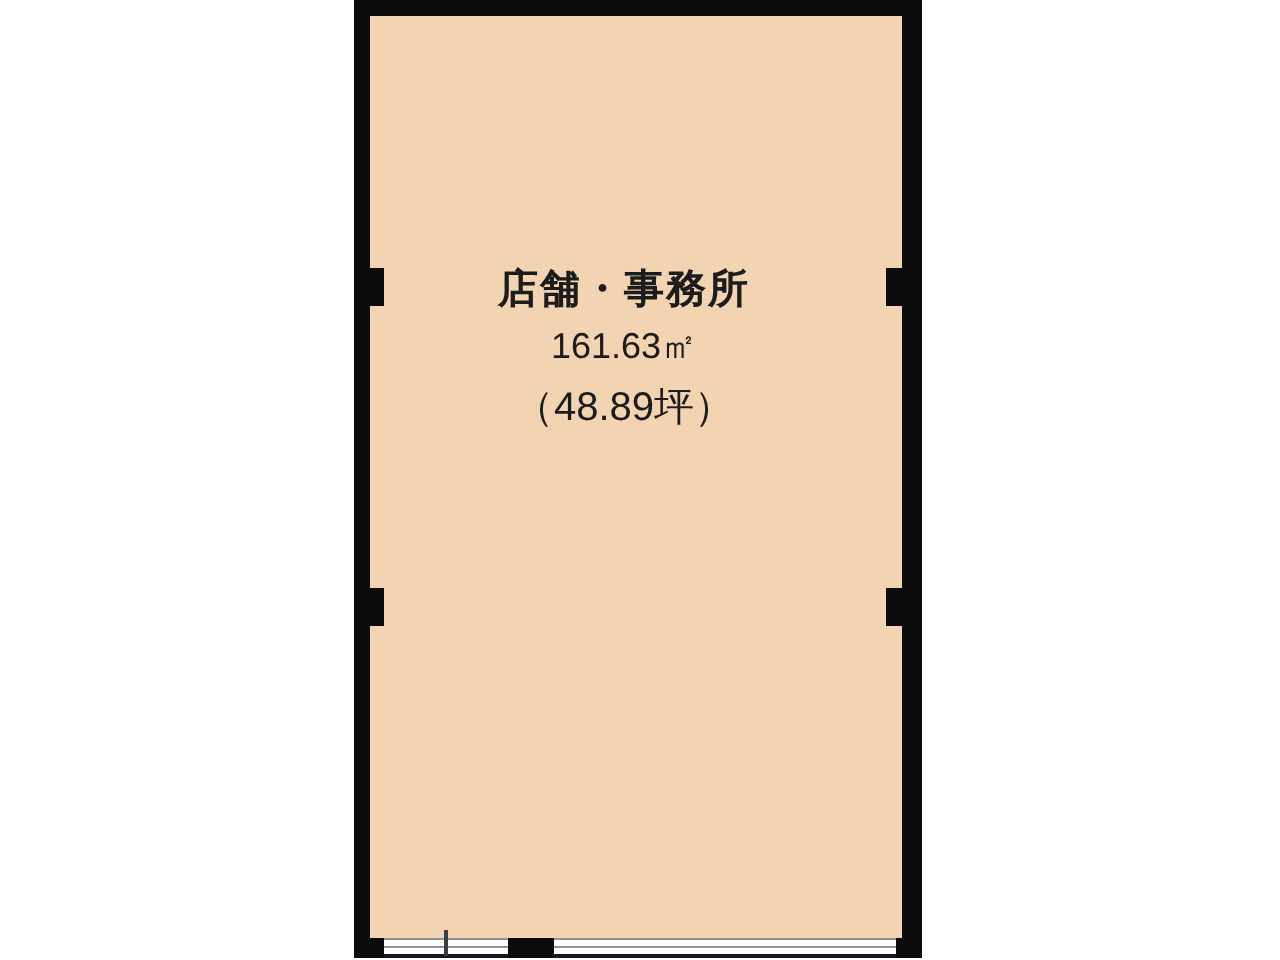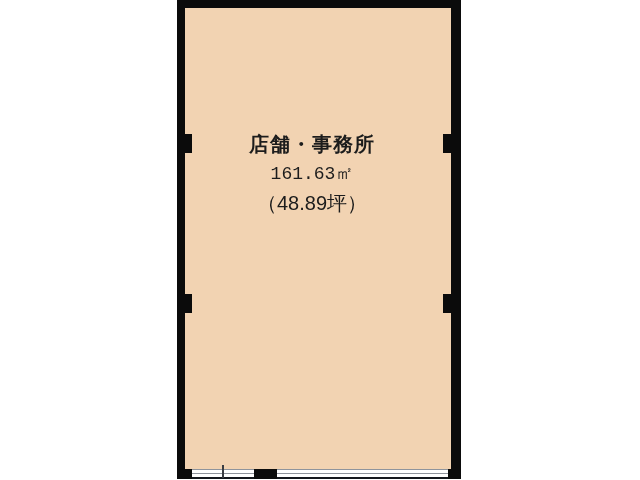--- a/index.html
+++ b/index.html
@@ -36,21 +36,21 @@
     position:absolute;top:469px;height:10px;background:#fff;
     border-top:1px solid var(--window-line);
     border-bottom:2px solid var(--window-edge);
   }
   .window-a{left:15px;width:62px;}
   .window-b{left:100px;width:171px;}
   .window .pane-line{position:absolute;left:0;top:3px;width:100%;height:1px;background:var(--window-line);}
   .window-tick{position:absolute;left:45px;top:465px;width:2px;height:13px;background:#3a3d42;}
   .room-text{position:absolute;left:4px;top:0;width:262px;text-align:center;color:var(--text);}
   .room-label{position:absolute;left:0;top:131px;width:100%;font-size:20px;font-weight:bold;letter-spacing:1px;}
-  .room-sqm{position:absolute;left:0;top:161px;width:100%;font-size:18px;font-weight:500;font-family:Liberation Mono, monospace;}
+  .room-sqm{position:absolute;left:0;top:161px;width:100%;font-size:18px;font-weight:500;}
   .room-tsubo{position:absolute;left:0;top:190px;width:100%;font-size:20px;font-weight:500;}
 </style>
 </head>
 <body>
 
 <div class="canvas">
   <div class="plan">
 
     <div class="floor"></div>
 

